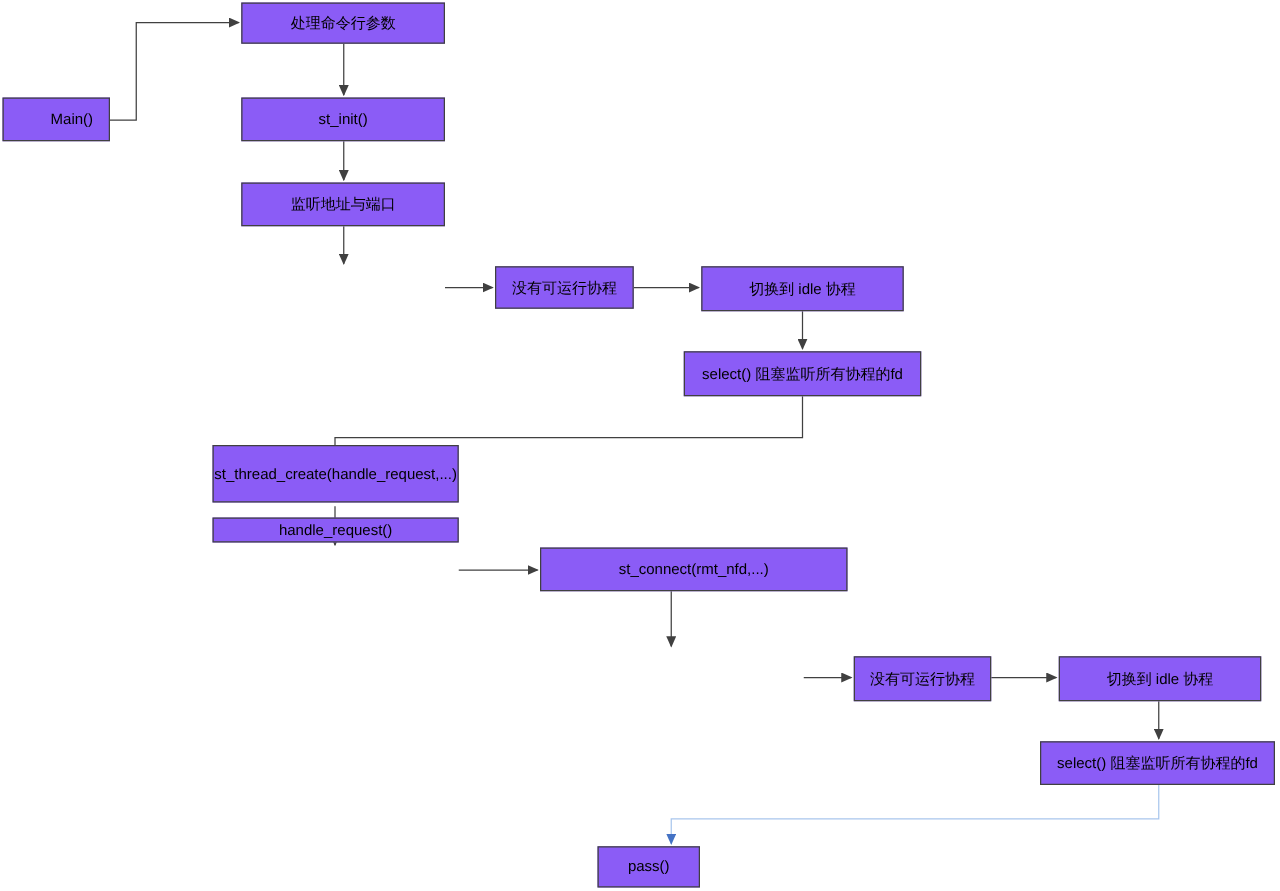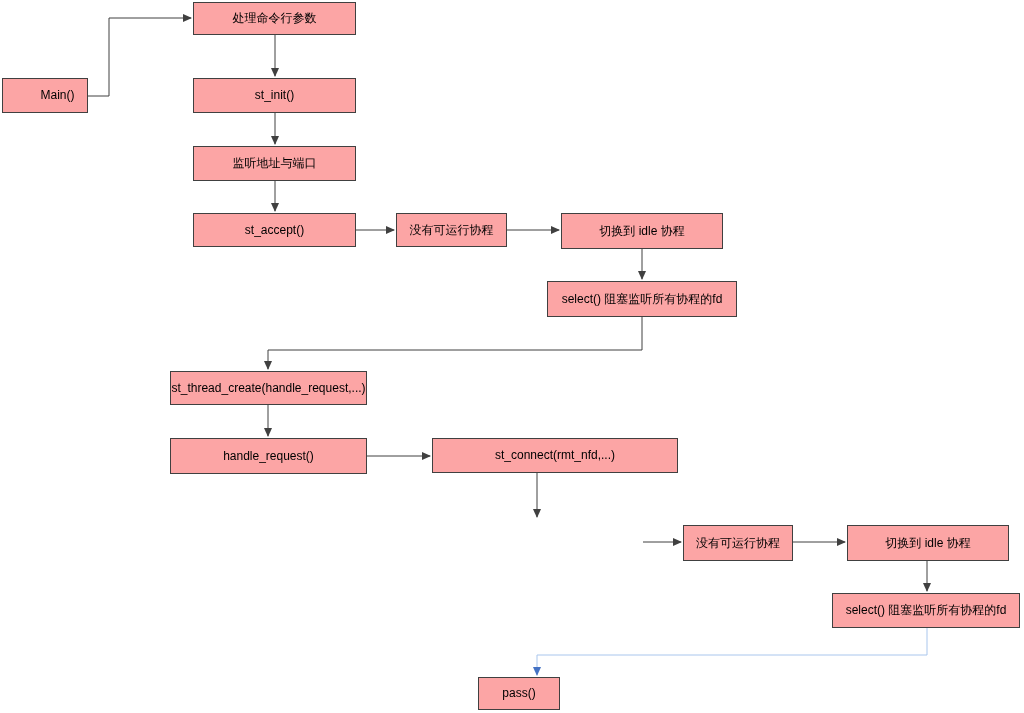--- a/index.html
+++ b/index.html
@@ -19,21 +19,21 @@
     position: absolute;
     left: 0;
     top: 0;
     width: 1024px;
     height: 713px;
   }
   .node {
     position: absolute;
     box-sizing: border-box;
     border: 1px solid #404040;
-    background: #fca5a5;
+    background: #8b5cf6;
     display: flex;
     flex-direction: column;
     align-items: center;
     justify-content: center;
     text-align: center;
     font-size: 12px;
     color: #000000;
     line-height: 1.35;
     white-space: nowrap;
   }
@@ -94,41 +94,38 @@
   </div>
 
   <div class="node" style="left:193px; top:146px; width:163px; height:35px;">
     <span>监听地址与端口</span>
   </div>
 
   <div class="node" style="left:193px; top:78px; width:163px; height:35px;">
     <span>st_init()</span>
   </div>
 
-  <div class="node" style="left:193px; top:213px; width:163px; height:34px;">
-    <span>st_accept()</span>
-  </div>
 
   <div class="node" style="left:396px; top:213px; width:111px; height:34px;">
     <span>没有可运行协程</span>
   </div>
 
   <div class="node" style="left:561px; top:213px; width:162px; height:36px;">
     <span>切换到 idle 协程</span>
   </div>
 
   <div class="node" style="left:547px; top:281px; width:190px; height:36px;">
     <span>select() 阻塞监听所有协程的fd</span>
   </div>
 
-  <div class="node" style="left:170px; top:371px; width:197px; height:34px;">
+  <div class="node" style="left:170px; top:356px; width:197px; height:46px;">
     <span>st_thread_create(handle_request,...)</span>
   </div>
 
-  <div class="node" style="left:170px; top:438px; width:197px; height:36px;">
+  <div class="node" style="left:170px; top:414px; width:197px; height:20px;">
     <span>handle_request()</span>
   </div>
 
   <div class="node" style="left:432px; top:438px; width:246px; height:35px;">
     <span>st_connect(rmt_nfd,...)</span>
   </div>
 
 
   <div class="node" style="left:683px; top:525px; width:110px; height:36px;">
     <span>没有可运行协程</span>

